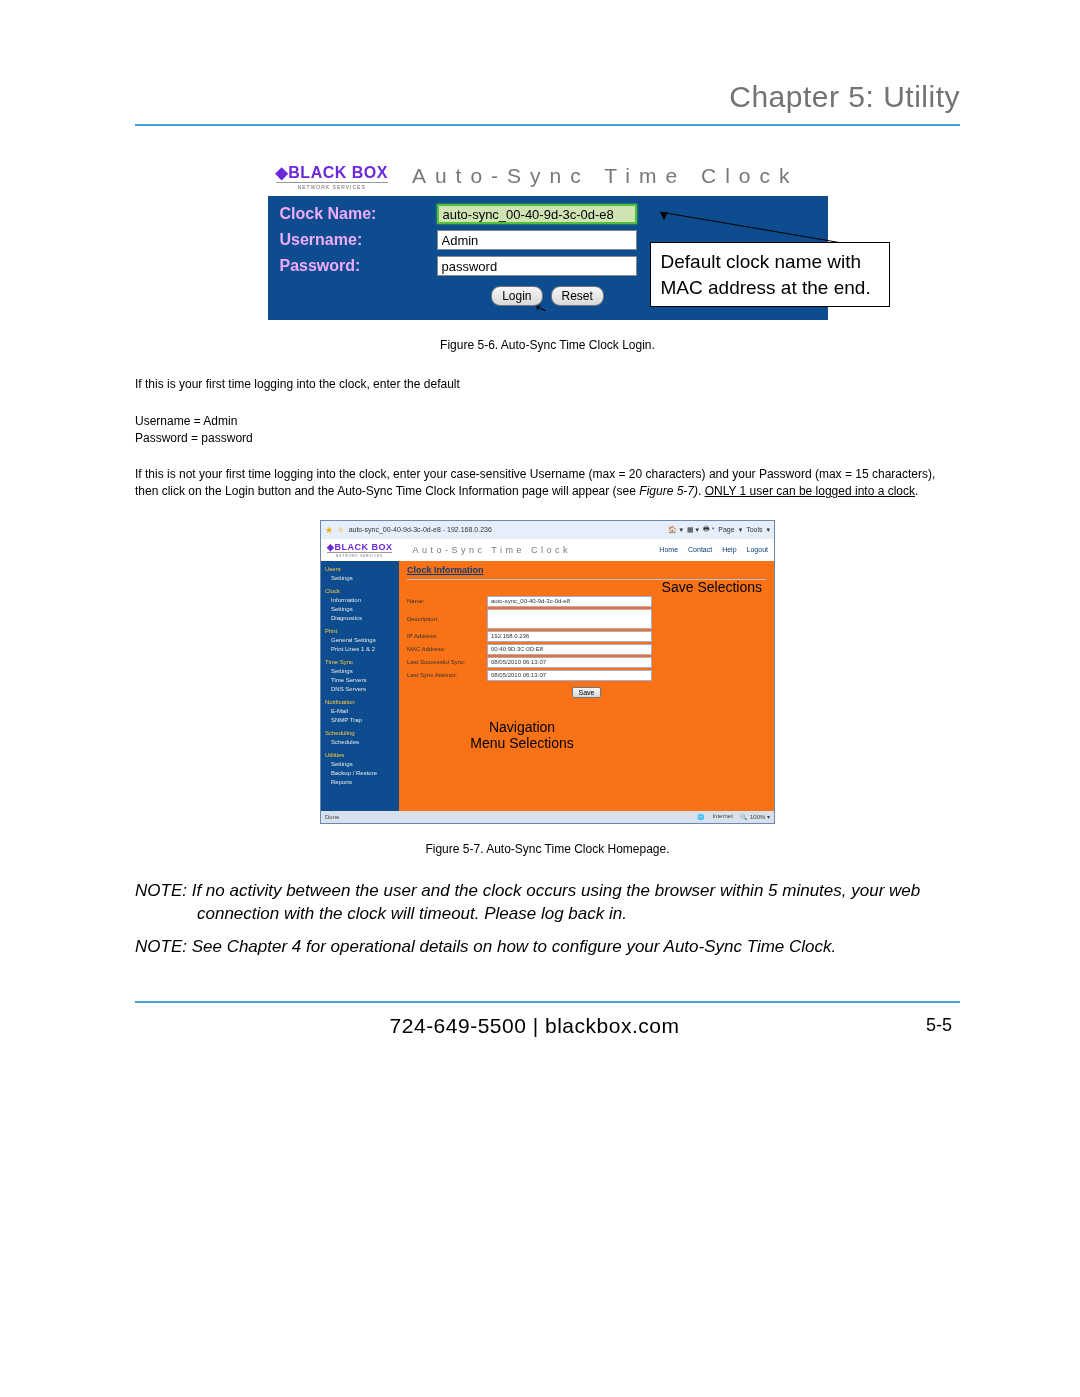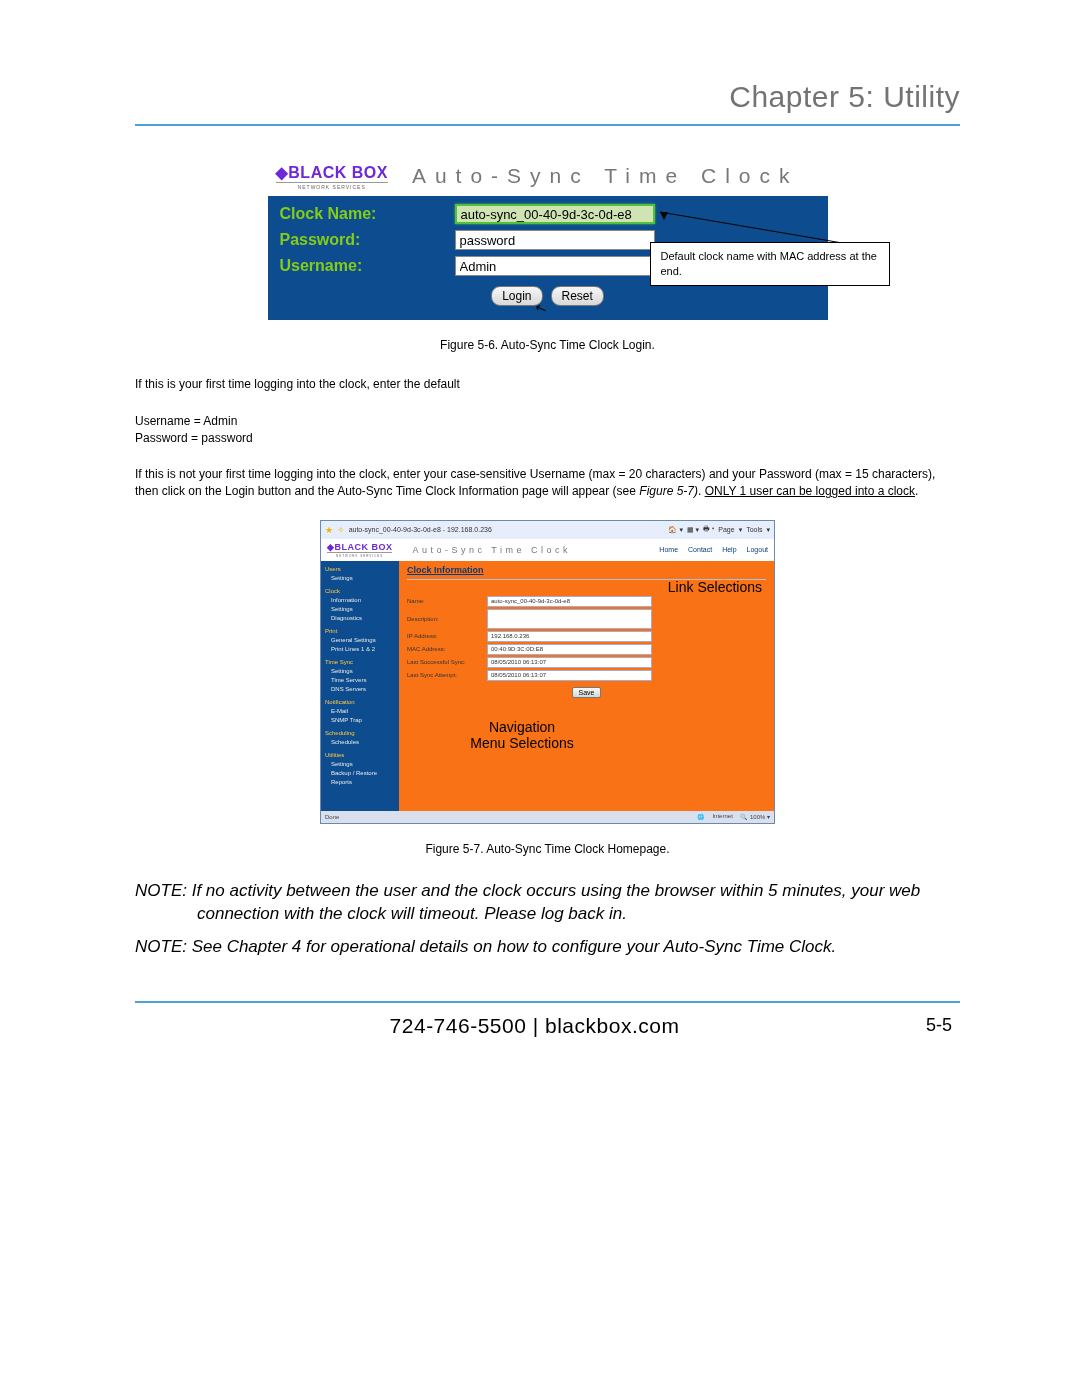--- a/index.html
+++ b/index.html
@@ -70,22 +70,22 @@
     background: #0d4d8f;
     padding: 8px 12px 14px 12px;
     position: relative;
   }
   .login-row {
     display: flex;
     align-items: center;
     margin-bottom: 6px;
   }
   .login-label {
-    width: 175px;
-    color: #84cc16;
+    width: 157px;
+    color: #f0abfc;
     font-weight: 700;
     font-size: 16px;
   }
   .login-field {
     background: #fff;
     border: 1px solid #888;
     font-size: 13px;
     padding: 2px 4px;
     width: 200px;
     height: 20px;
@@ -105,21 +105,21 @@
     pointer-events: none;
   }
   .callout-line svg { overflow: visible; }
   .callout-box {
     position: absolute;
     top: 46px;
     left: 382px;
     background: #fff;
     border: 1px solid #000;
     padding: 6px 10px;
-    font-size: 11px;
+    font-size: 19px;
     line-height: 1.35;
     width: 240px;
   }
   .login-buttons {
     display: flex;
     justify-content: center;
     gap: 8px;
     margin-top: 10px;
   }
   .login-btn {
@@ -287,26 +287,26 @@
       <span class="logo-sub">NETWORK SERVICES</span>
     </div>
     <span class="product-name">Auto-Sync Time Clock</span>
   </div>
   <div class="login-body">
     <div class="login-row">
       <span class="login-label">Clock Name:</span>
       <input class="login-field highlight" value="auto-sync_00-40-9d-3c-0d-e8" style="">
     </div>
     <div class="login-row">
+      <span class="login-label">Username:</span>
+      <input class="login-field" value="Admin" style="">
+    </div>
+    <div class="login-row">
       <span class="login-label">Password:</span>
       <input class="login-field" value="password" style="">
-    </div>
-    <div class="login-row">
-      <span class="login-label">Username:</span>
-      <input class="login-field" value="Admin" style="">
     </div>
     <div class="login-buttons">
       <button class="login-btn">Login</button>
       <button class="login-btn">Reset</button>
     </div>
     <span class="cursor">↖</span>
     <div class="callout-line">
       <svg width="205" height="34">
           <line x1="0" y1="0" x2="200" y2="34" stroke="#000" stroke-width="1"></line>
           <polygon points="0,0 8,0 4,8" fill="#000"></polygon>
@@ -403,21 +403,21 @@
         </div>
       <div class="info-row">
           <span class="info-label">Last Successful Sync:</span>
           <input class="info-input" value="08/05/2010 06:13:07" style="">
         </div>
       <div class="info-row">
           <span class="info-label">Last Sync Attempt:</span>
           <input class="info-input" value="08/05/2010 06:13:07" style="">
         </div>
       <button class="save-btn">Save</button>
-      <div class="annotation" style="top:18px; right:12px">Link Selections</div>
+      <div class="annotation" style="top:18px; right:12px">Save Selections</div>
       <div class="annotation" style="top:158px; left:48px; text-align:center; width:150px">
         <span>Navigation</span><br><span>Menu Selections</span>
       </div>
     </div>
   </div>
   <div class="home-status">
     <span>Done</span>
     <span class="right">
       <span>🌐</span>
       <span>Internet</span>
@@ -427,15 +427,15 @@
 </div>
 
 <div class="caption">Figure 5-7.  Auto-Sync Time Clock Homepage.</div>
 
 <p class="notes note-indent">NOTE:  If no activity between the user and the clock occurs using the browser within 5 minutes, your web connection with the clock will timeout. Please log back in.</p>
 <p class="notes note-indent">NOTE:  See Chapter 4 for operational details on how to configure your Auto-Sync Time Clock.</p>
 
 <hr class="footer-hr">
 <div class="footer">
   <span></span>
-  <span class="footer-center">724-746-5500   |   blackbox.com</span>
+  <span class="footer-center">724-649-5500   |   blackbox.com</span>
   <span class="footer-right">5-5</span>
 </div>
 
 </body></html>

